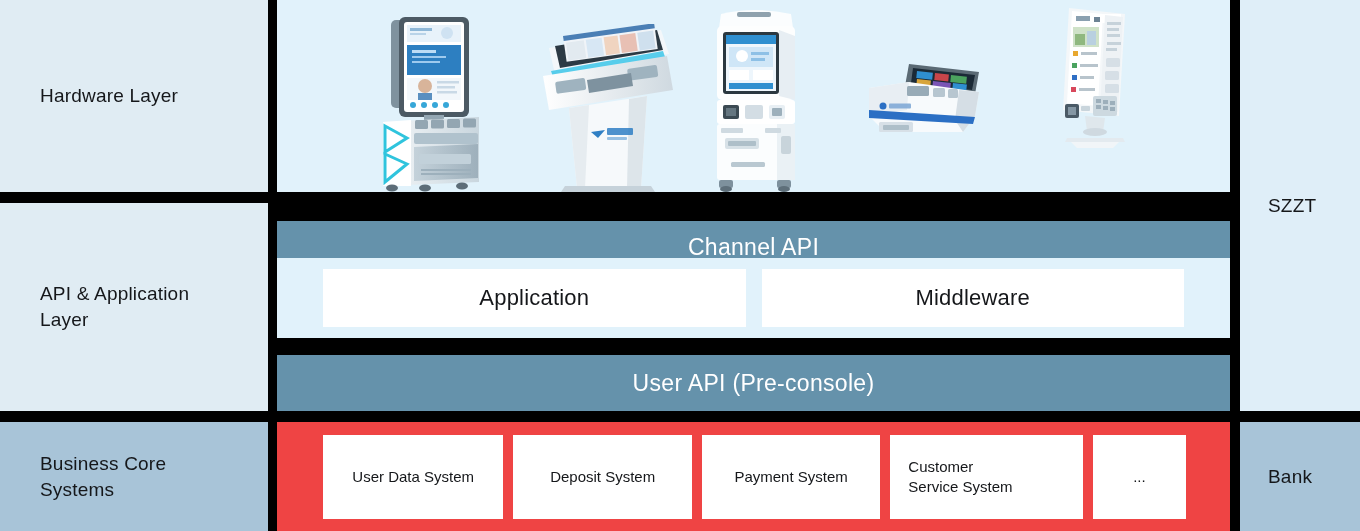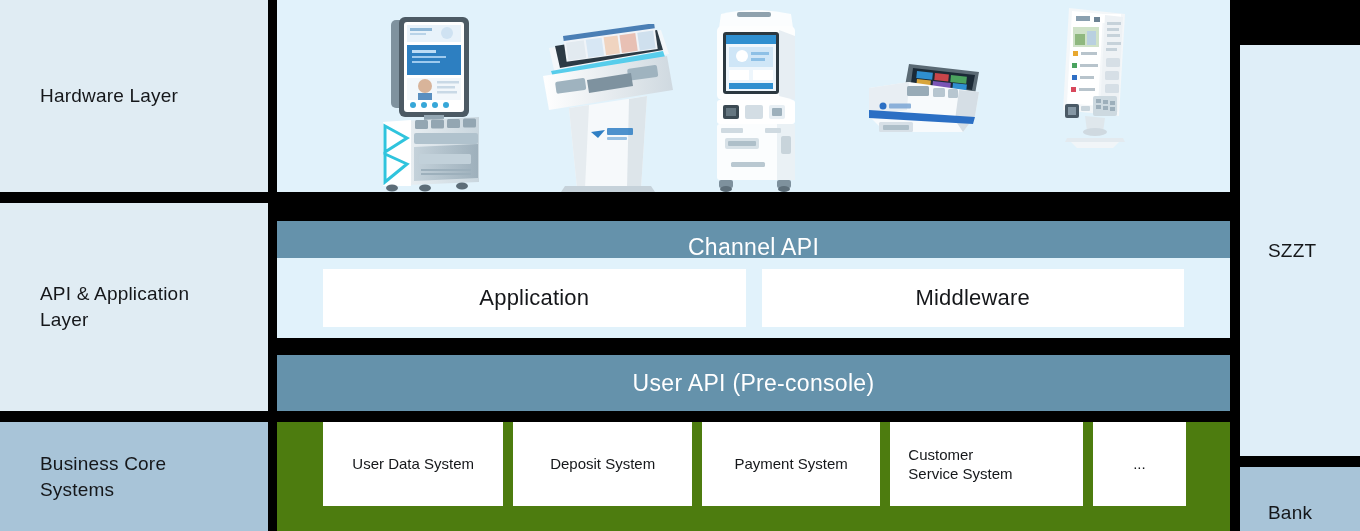--- a/index.html
+++ b/index.html
@@ -43,21 +43,20 @@
   .panel-core    { background: #a8c4d8; }
 
   
   .owner-label {
     display: flex;
     align-items: center;
     padding-left: 28px;
     font-size: 19px;
     color: #15171a;
     letter-spacing: 0.2px;
-    margin-top: 45px;
   }
   .owner-szzt { background: #dfeef8; }
   .owner-bank { background: #a8c4d8; }
 
   
   #hardware-area {
     background: #e1f2fb;
     display: flex;
     align-items: flex-end;
     justify-content: center;
@@ -94,23 +93,23 @@
     display: flex;
     align-items: center;
     justify-content: center;
     font-size: 22px;
     color: #15171a;
     letter-spacing: 0.2px;
   }
 
   
   #business-area {
-    background: #4d7c0f;
-    display: flex;
-    align-items: flex-start;
+    background: #ef4444;
+    display: flex;
+    align-items: center;
     gap: 10px;
     padding: 0 44px 0 46px;
   }
   .sys-card {
     height: 84px;
     background: #ffffff;
     display: flex;
     align-items: center;
     font-size: 15px;
     color: #15171a;
@@ -387,21 +386,21 @@
         <path d="M16 138 L72 138 L62 148 L26 148 Z" fill="#f1f5f8"></path>
         <path d="M16 138 L72 138 L74 142 L14 142 Z" fill="#e3eaef"></path>
       </svg>
     </div>
   </div>
 
   <div class="block owner-szzt owner-label" style="left:1240px; top:0; width:120px; height:411px;">
     <span>SZZT</span>
   </div>
 
-  <div class="block owner-bank owner-label" style="left:1240px; top:422px; width:120px; height:91px;">
+  <div class="block owner-bank owner-label" style="left:1240px; top:422px; width:120px; height:109px;">
     <span>Bank</span>
   </div>
 
   <div class="block api-bar" style="left:277px; top:203px; width:953px; height:52px;margin-top:18px;">
     <span>Channel API</span>
   </div>
 
   <div class="block" id="app-row" style="left:277px; top:258px; width:953px; height:80px;">
     <div class="app-card">
       <span>Application</span>

